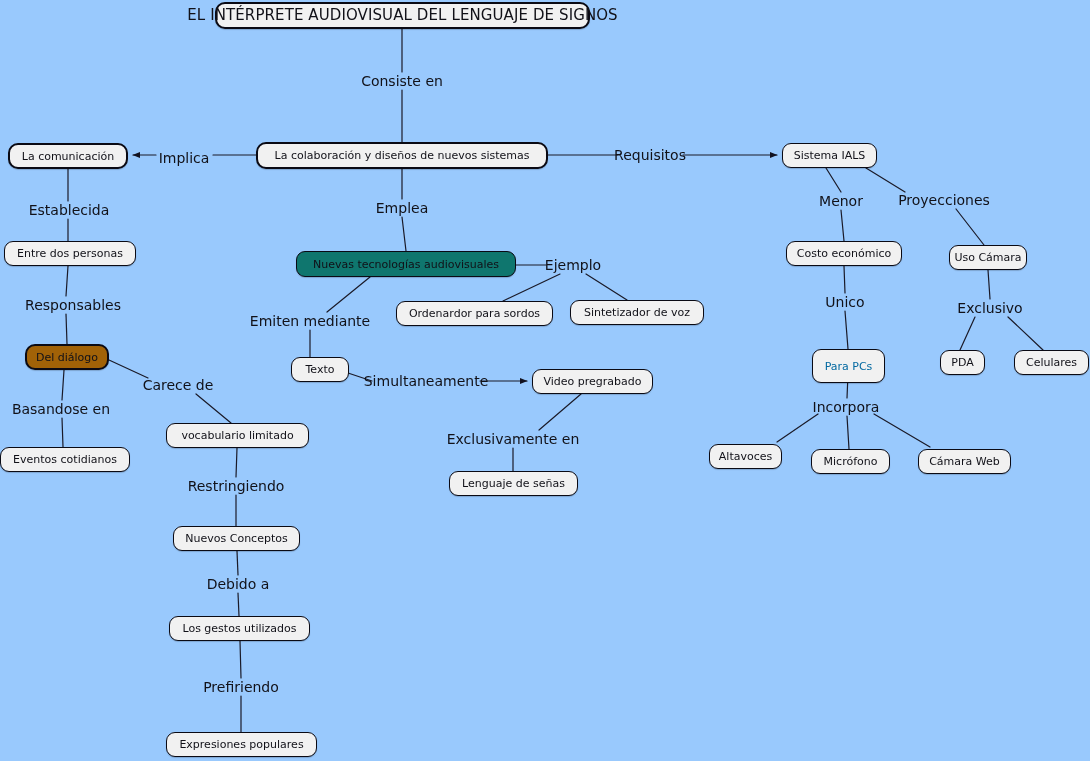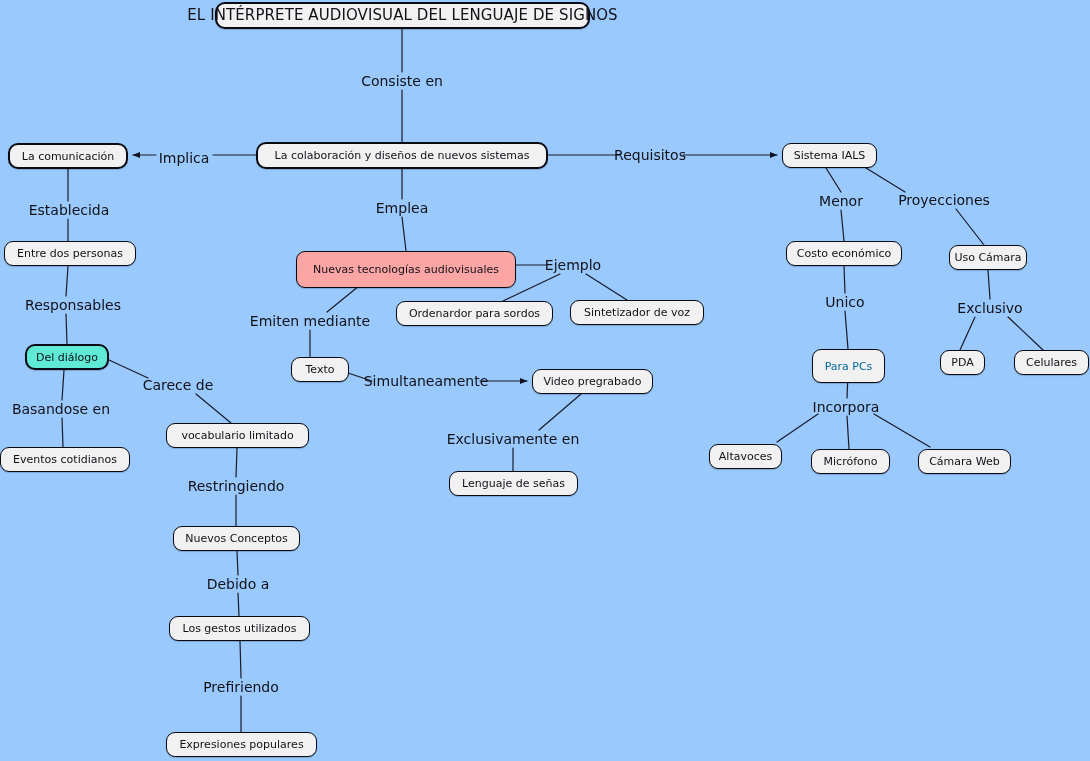--- a/index.html
+++ b/index.html
@@ -146,26 +146,26 @@
       <div class="link-label" style="left: 236px; top: 486px; color: rgb(17, 17, 24);">Restringiendo</div>
       <div class="link-label" style="left: 238px; top: 584px; color: rgb(17, 17, 24);">Debido a</div>
       <div class="link-label" style="left: 241px; top: 687px; color: rgb(17, 17, 24);">Prefiriendo</div>
     </div>
   <div id="nodes-group">
       <div class="node bold title" style="left: 215px; top: 2px; width: 375px; height: 27px; background: rgb(241, 241, 241); border-color: rgb(10, 10, 20); color: rgb(17, 17, 24);">EL INTÉRPRETE  AUDIOVISUAL DEL LENGUAJE DE SIGNOS</div>
       <div class="node bold" style="left: 256px; top: 142px; width: 292px; height: 27px; background: rgb(241, 241, 241); border-color: rgb(10, 10, 20); color: rgb(17, 17, 24);">La colaboración y diseños de nuevos sistemas</div>
       <div class="node bold" style="left: 8px; top: 143px; width: 120px; height: 26px; background: rgb(241, 241, 241); border-color: rgb(10, 10, 20); color: rgb(17, 17, 24);">La comunicación</div>
       <div class="node" style="left: 782px; top: 143px; width: 95px; height: 25px; background: rgb(241, 241, 241); border-color: rgb(10, 10, 20); color: rgb(17, 17, 24);">Sistema IALS</div>
       <div class="node" style="left: 4px; top: 241px; width: 132px; height: 25px; background: rgb(241, 241, 241); border-color: rgb(10, 10, 20); color: rgb(17, 17, 24);">Entre dos personas</div>
-      <div class="node" style="left: 296px; top: 251px; width: 220px; height: 37px; background: #fca5a5; border-color: rgb(10, 10, 20); color: rgb(17, 17, 24);">Nuevas tecnologías audiovisuales</div>
+      <div class="node" style="left: 296px; top: 251px; width: 220px; height: 26px; background: #0f766e; border-color: rgb(10, 10, 20); color: rgb(17, 17, 24);">Nuevas tecnologías audiovisuales</div>
       <div class="node" style="left: 786px; top: 241px; width: 116px; height: 25px; background: rgb(241, 241, 241); border-color: rgb(10, 10, 20); color: rgb(17, 17, 24);">Costo económico</div>
       <div class="node" style="left: 949px; top: 245px; width: 78px; height: 25px; background: rgb(241, 241, 241); border-color: rgb(10, 10, 20); color: rgb(17, 17, 24);">Uso Cámara</div>
       <div class="node" style="left: 396px; top: 301px; width: 157px; height: 25px; background: rgb(241, 241, 241); border-color: rgb(10, 10, 20); color: rgb(17, 17, 24);">Ordenardor para sordos</div>
       <div class="node" style="left: 570px; top: 300px; width: 134px; height: 25px; background: rgb(241, 241, 241); border-color: rgb(10, 10, 20); color: rgb(17, 17, 24);">Sintetizador de voz</div>
-      <div class="node bold" style="left: 25px; top: 344px; width: 84px; height: 26px; background: #5eead4; border-color: rgb(10, 10, 20); color: rgb(17, 17, 24);">Del diálogo</div>
+      <div class="node bold" style="left: 25px; top: 344px; width: 84px; height: 26px; background: #a16207; border-color: rgb(10, 10, 20); color: rgb(17, 17, 24);">Del diálogo</div>
       <div class="node" style="left: 291px; top: 357px; width: 58px; height: 25px; background: rgb(241, 241, 241); border-color: rgb(10, 10, 20); color: rgb(17, 17, 24);">Texto</div>
       <div class="node" style="left: 532px; top: 369px; width: 121px; height: 25px; background: rgb(241, 241, 241); border-color: rgb(10, 10, 20); color: rgb(17, 17, 24);">Video pregrabado</div>
       <div class="node" style="left: 812px; top: 349px; width: 73px; height: 34px; background: rgb(241, 241, 241); border-color: rgb(10, 10, 20); color: #0369a1;">Para PCs</div>
       <div class="node" style="left: 940px; top: 350px; width: 45px; height: 25px; background: rgb(241, 241, 241); border-color: rgb(10, 10, 20); color: rgb(17, 17, 24);">PDA</div>
       <div class="node" style="left: 1014px; top: 350px; width: 75px; height: 25px; background: rgb(241, 241, 241); border-color: rgb(10, 10, 20); color: rgb(17, 17, 24);">Celulares</div>
       <div class="node" style="left: 166px; top: 423px; width: 143px; height: 25px; background: rgb(241, 241, 241); border-color: rgb(10, 10, 20); color: rgb(17, 17, 24);">vocabulario limitado</div>
       <div class="node" style="left: 0px; top: 447px; width: 130px; height: 25px; background: rgb(241, 241, 241); border-color: rgb(10, 10, 20); color: rgb(17, 17, 24);">Eventos cotidianos</div>
       <div class="node" style="left: 709px; top: 444px; width: 73px; height: 25px; background: rgb(241, 241, 241); border-color: rgb(10, 10, 20); color: rgb(17, 17, 24);">Altavoces</div>
       <div class="node" style="left: 811px; top: 449px; width: 79px; height: 25px; background: rgb(241, 241, 241); border-color: rgb(10, 10, 20); color: rgb(17, 17, 24);">Micrófono</div>
       <div class="node" style="left: 918px; top: 449px; width: 93px; height: 25px; background: rgb(241, 241, 241); border-color: rgb(10, 10, 20); color: rgb(17, 17, 24);">Cámara Web</div>

